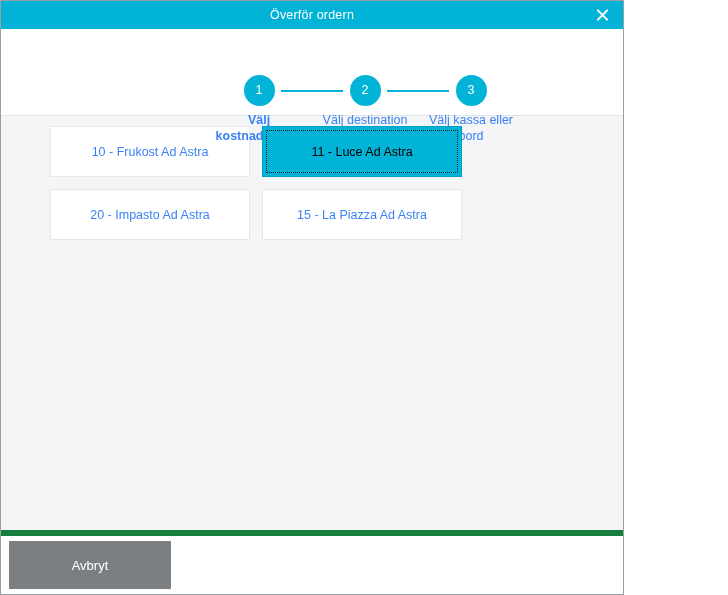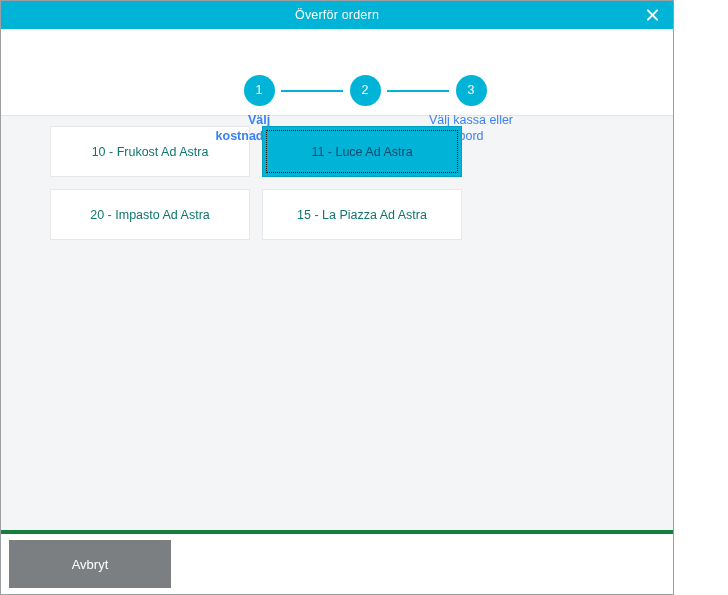--- a/index.html
+++ b/index.html
@@ -10,21 +10,21 @@
     width: 728px;
     height: 595px;
     overflow: hidden;
     background: #ffffff;
     font-family: "Liberation Sans", sans-serif;
     -webkit-font-smoothing: antialiased;
   }
 
   .dialog {
     position: relative;
-    width: 674px;
+    width: 624px;
     height: 595px;
     box-sizing: border-box;
     border: 1px solid #9b9fa2;
     background: #f4f5f6;
     display: flex;
     flex-direction: column;
     overflow: hidden;
   }
 
   
@@ -152,48 +152,48 @@
   .cc-item {
     width: 200px;
     height: 51px;
     box-sizing: border-box;
     background: #ffffff;
     border: 1px solid #e6e7e8;
     display: flex;
     align-items: center;
     justify-content: center;
     font-size: 12.5px;
-    color: #0f766e;
+    color: #3b82f6;
     cursor: pointer;
     user-select: none;
   }
   .cc-item.selected {
     background: #00b3d7;
     border: 1px solid #00a0c1;
-    color: #0c4a6e;
+    color: #000000;
     box-shadow: inset 0 0 0 2px #00b3d7, inset 0 0 0 3px rgba(255,255,255,0);
     position: relative;
   }
   .cc-item.selected::after {
     content: "";
     position: absolute;
     left: 3px;
     right: 3px;
     top: 3px;
     bottom: 3px;
     border: 1px dotted #1b1b1b;
     pointer-events: none;
   }
 
   
   .footer {
     height: 64px;
     min-height: 64px;
     background: #ffffff;
-    border-top: 4px solid #15803d;
+    border-top: 6px solid #15803d;
     display: flex;
     align-items: center;
     justify-content: space-between;
     padding: 0 8px;
     box-sizing: border-box;
   }
   .btn {
     height: 48px;
     width: 162px;
     border: none;
@@ -227,20 +227,21 @@
       <div class="connector c2"></div>
 
       <div class="step s1">
         <div class="step-circle">1</div>
         <div class="step-label">Välj
 kostnadsställe</div>
       </div>
 
       <div class="step s2">
         <div class="step-circle">2</div>
+        <div class="step-label">Välj destination</div>
       </div>
 
       <div class="step s3">
         <div class="step-circle">3</div>
         <div class="step-label">Välj kassa eller
 bord</div>
       </div>
     </div>
   </div>
 

